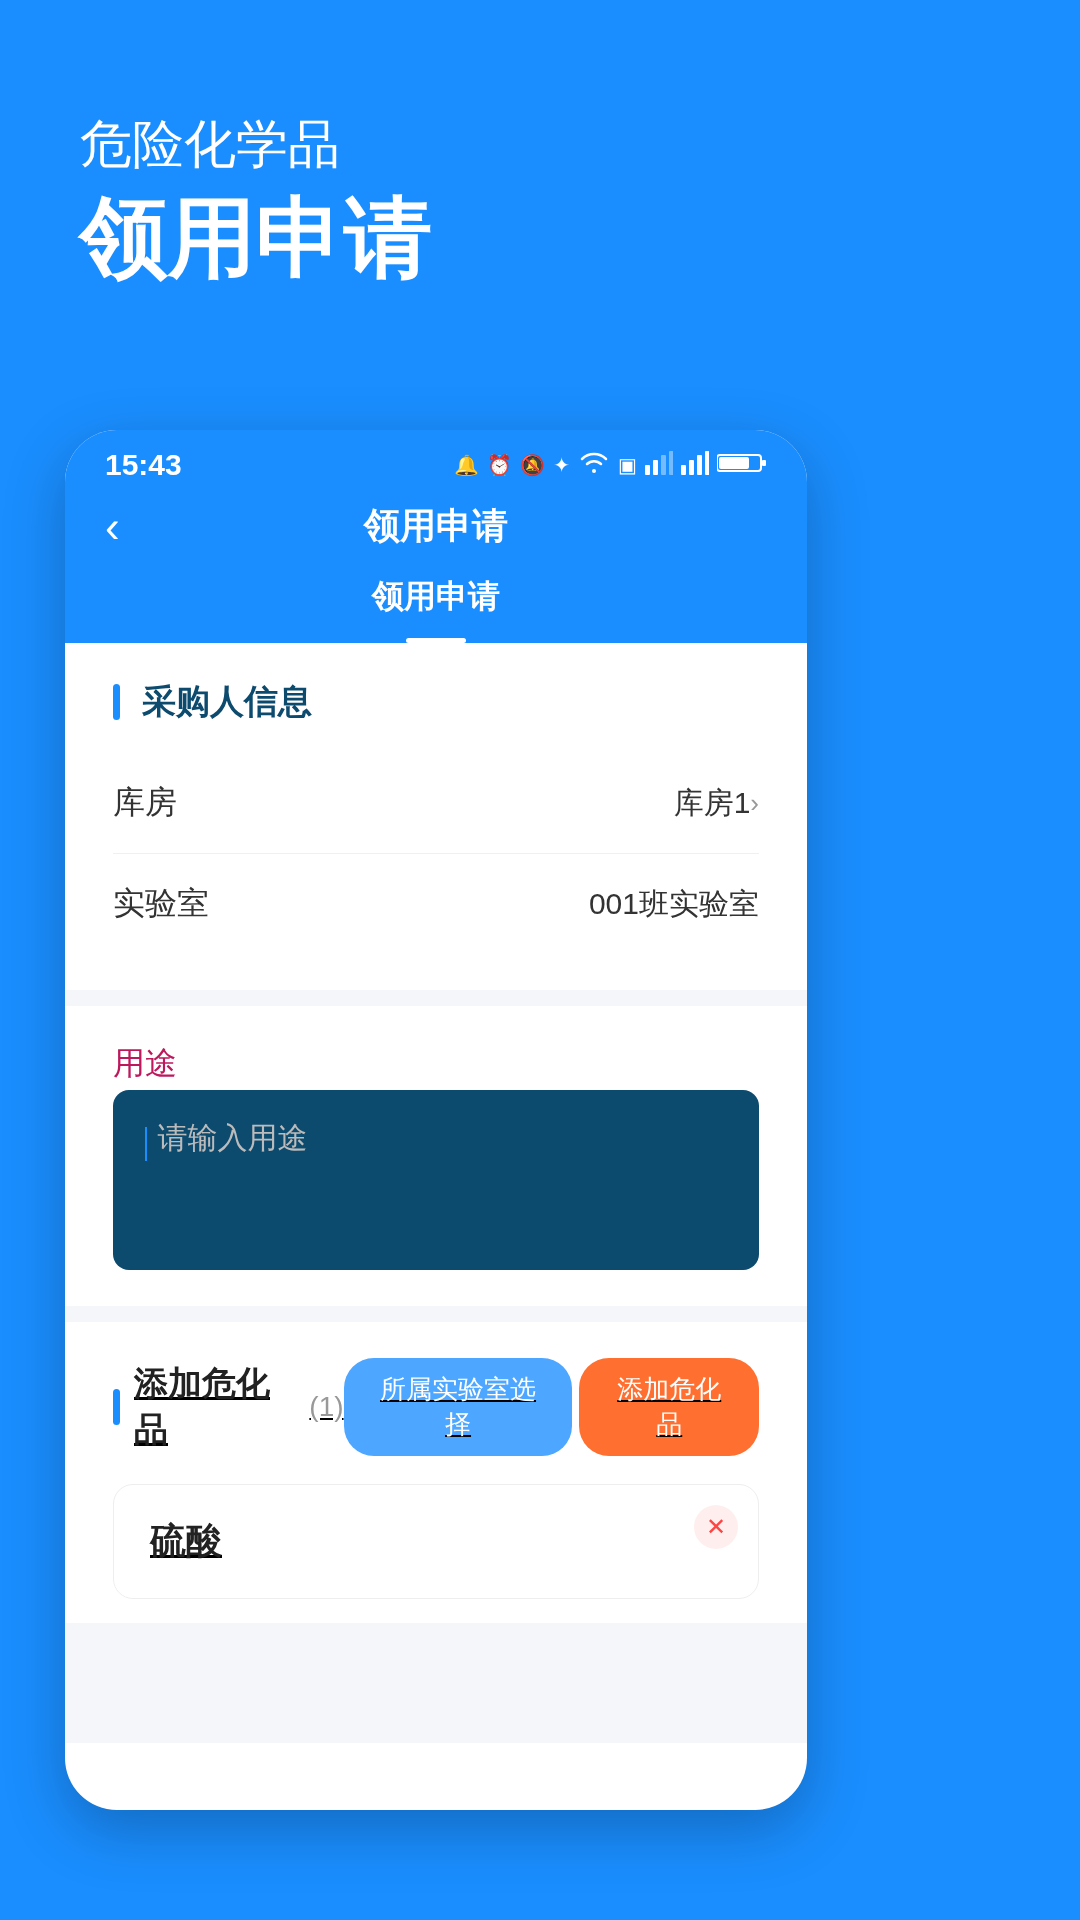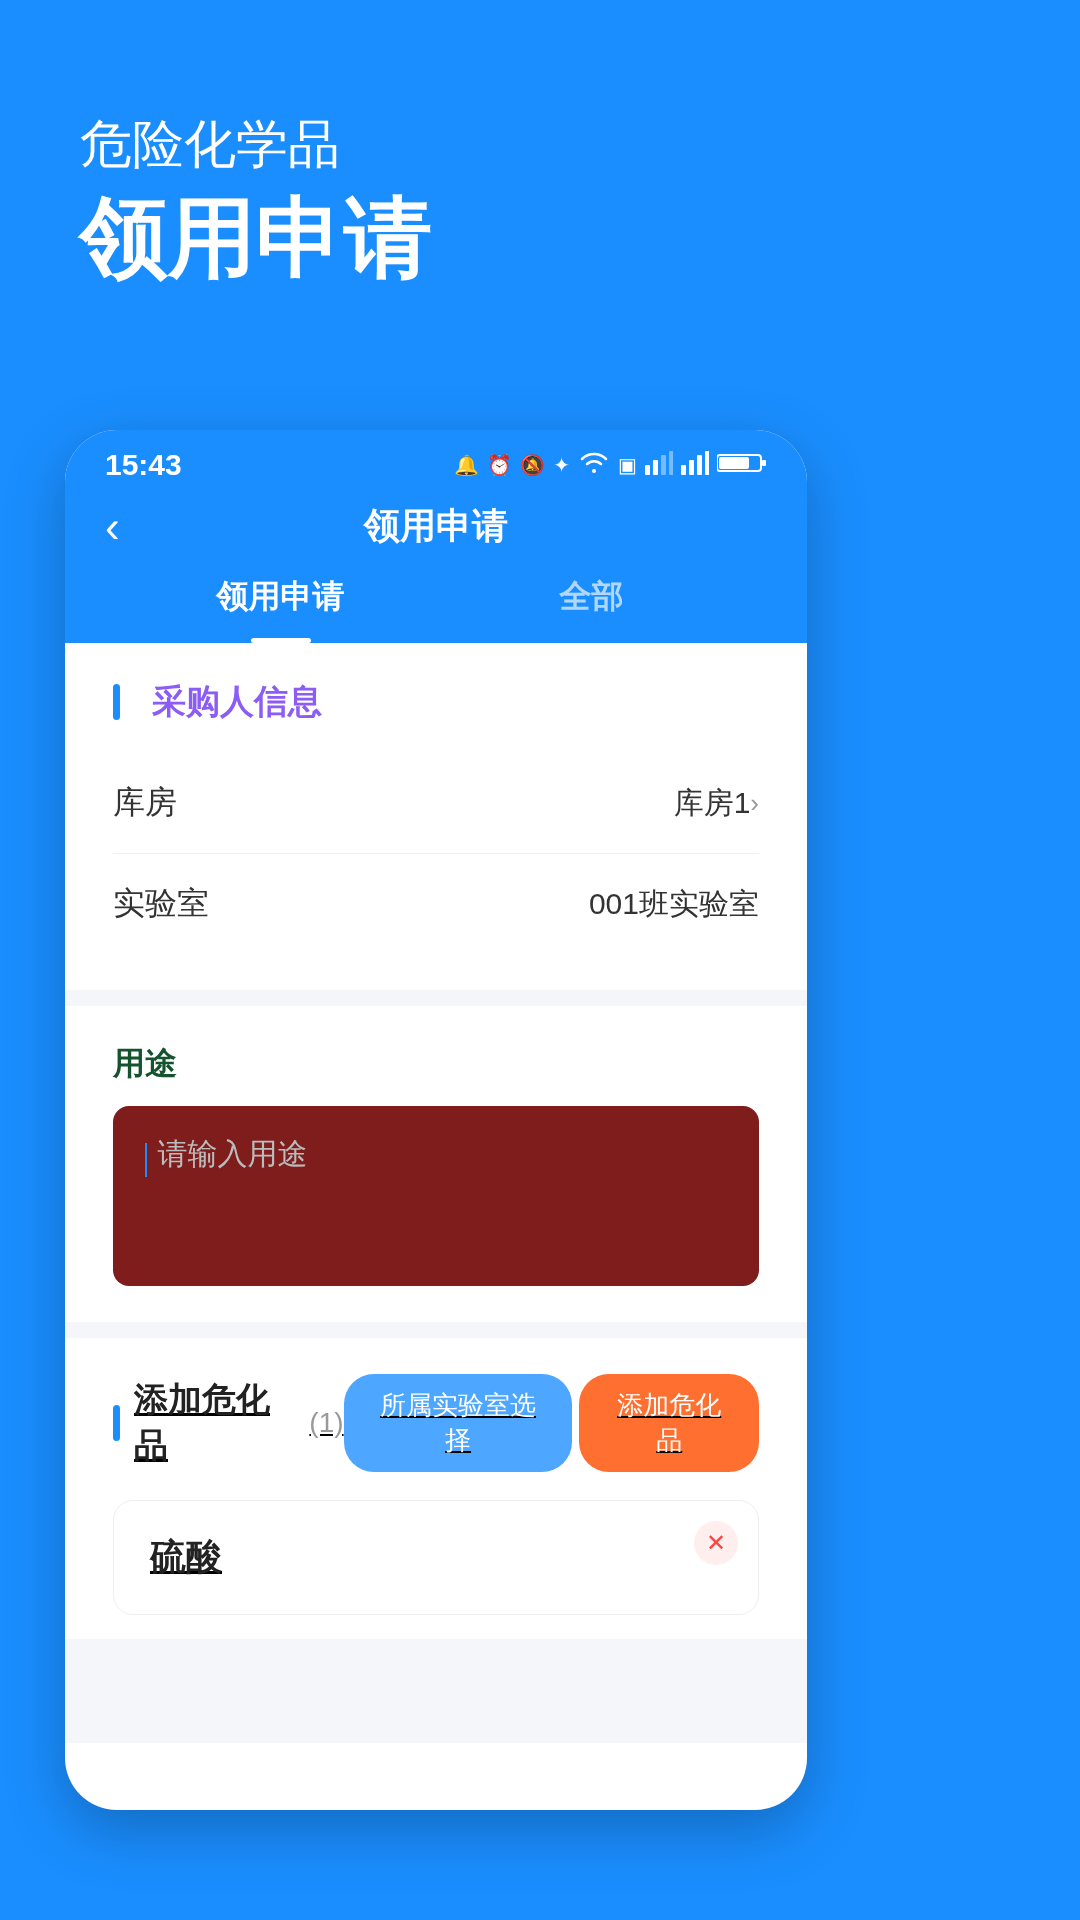--- a/index.html
+++ b/index.html
@@ -154,24 +154,24 @@
 
     .section {
       background: #fff;
       margin-bottom: 16px;
       padding: 36px 48px;
     }
 
     .section-title {
       font-size: 34px;
       font-weight: 700;
-      color: #8b5cf6;
-      display: flex;
-      align-items: center;
-      gap: 32px;
+      color: #0c4a6e;
+      display: flex;
+      align-items: center;
+      gap: 22px;
       margin-bottom: 28px;
     }
 
     .section-title-bar {
       width: 7px;
       height: 36px;
       background: #1a8eff;
       border-radius: 4px;
       flex-shrink: 0;
     }
@@ -207,27 +207,26 @@
     }
 
     .form-field-section {
       background: #fff;
       padding: 36px 48px;
       margin-bottom: 16px;
     }
 
     .field-label {
       font-size: 32px;
-      color: #14532d;
-      margin-bottom: 20px;
-      font-weight: bold;
+      color: #be185d;
+      margin-bottom: 4px;
     }
 
     .textarea-box {
-      background: #7f1d1d;
+      background: #0c4a6e;
       border-radius: 16px;
       padding: 28px 32px;
       min-height: 180px;
       position: relative;
     }
 
     .textarea-placeholder {
       color: #bbb;
       font-size: 30px;
     }
@@ -390,23 +389,20 @@
     <div class="nav-bar">
       <span class="nav-back">‹</span>
       <span class="nav-title">领用申请</span>
     </div>
 
     <div class="tabs-bar">
       <div class="tab-item active">
         <span class="tab-label">领用申请</span>
         <div class="tab-underline"></div>
       </div>
-      <div class="tab-item inactive">
-        <span class="tab-label">全部</span>
-      </div>
     </div>
 
     <div class="content-area">
 
       <div class="section" style="margin-top: 0; border-radius: 0;">
         <div class="section-title">
           <div class="section-title-bar"></div>
           <span>采购人信息</span>
         </div>
 

